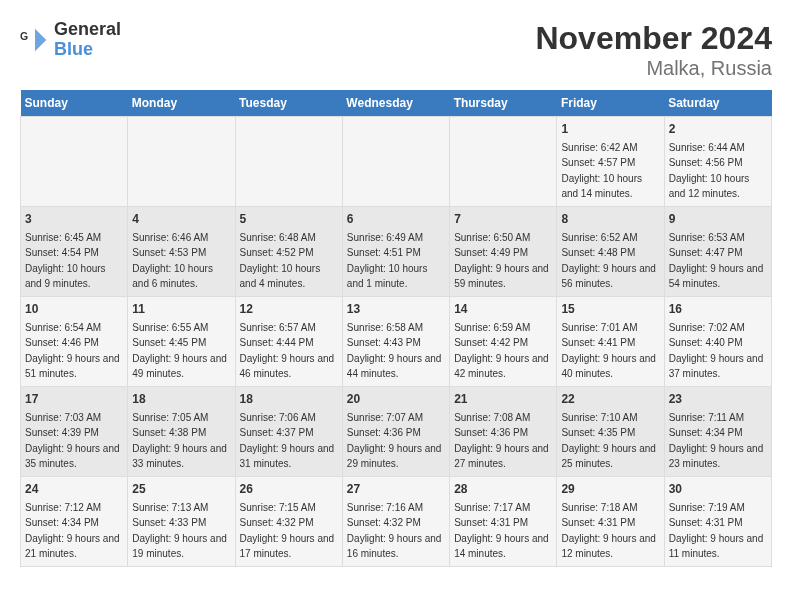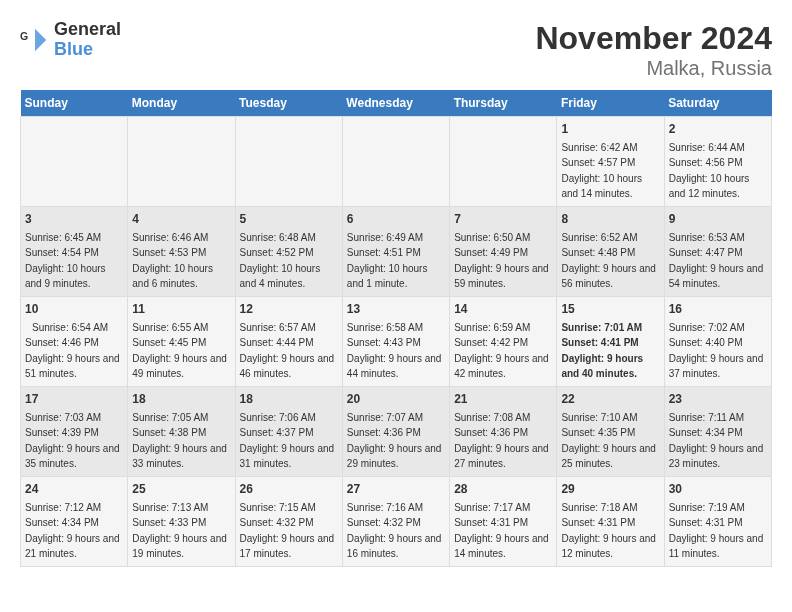--- a/index.html
+++ b/index.html
@@ -149,36 +149,36 @@
 Sunset: 4:49 PM
 Daylight: 9 hours and 59 minutes.</span></td>
         <td><span class="day-number">8</span><span class="day-info" style="white-space: pre-line;">Sunrise: 6:52 AM
 Sunset: 4:48 PM
 Daylight: 9 hours and 56 minutes.</span></td>
         <td><span class="day-number">9</span><span class="day-info" style="white-space: pre-line;">Sunrise: 6:53 AM
 Sunset: 4:47 PM
 Daylight: 9 hours and 54 minutes.</span></td>
       </tr>
       <tr>
-        <td><span class="day-number">10</span><span class="day-info" style="white-space: pre-line; margin-left: 7px;">Sunrise: 6:54 AM
+        <td><span class="day-number">10</span><span class="day-info" style="white-space: pre-line;">Sunrise: 6:54 AM
 Sunset: 4:46 PM
 Daylight: 9 hours and 51 minutes.</span></td>
         <td><span class="day-number">11</span><span class="day-info" style="white-space: pre-line;">Sunrise: 6:55 AM
 Sunset: 4:45 PM
 Daylight: 9 hours and 49 minutes.</span></td>
         <td><span class="day-number">12</span><span class="day-info" style="white-space: pre-line;">Sunrise: 6:57 AM
 Sunset: 4:44 PM
 Daylight: 9 hours and 46 minutes.</span></td>
         <td><span class="day-number">13</span><span class="day-info" style="white-space: pre-line;">Sunrise: 6:58 AM
 Sunset: 4:43 PM
 Daylight: 9 hours and 44 minutes.</span></td>
         <td><span class="day-number">14</span><span class="day-info" style="white-space: pre-line;">Sunrise: 6:59 AM
 Sunset: 4:42 PM
 Daylight: 9 hours and 42 minutes.</span></td>
-        <td><span class="day-number">15</span><span class="day-info" style="white-space: pre-line; font-weight: bold;">Sunrise: 7:01 AM
+        <td><span class="day-number">15</span><span class="day-info" style="white-space: pre-line;">Sunrise: 7:01 AM
 Sunset: 4:41 PM
 Daylight: 9 hours and 40 minutes.</span></td>
         <td><span class="day-number">16</span><span class="day-info" style="white-space: pre-line;">Sunrise: 7:02 AM
 Sunset: 4:40 PM
 Daylight: 9 hours and 37 minutes.</span></td>
       </tr>
       <tr>
         <td><span class="day-number">17</span><span class="day-info" style="white-space: pre-line; margin-top: 26px;">Sunrise: 7:03 AM
 Sunset: 4:39 PM
 Daylight: 9 hours and 35 minutes.</span></td>

